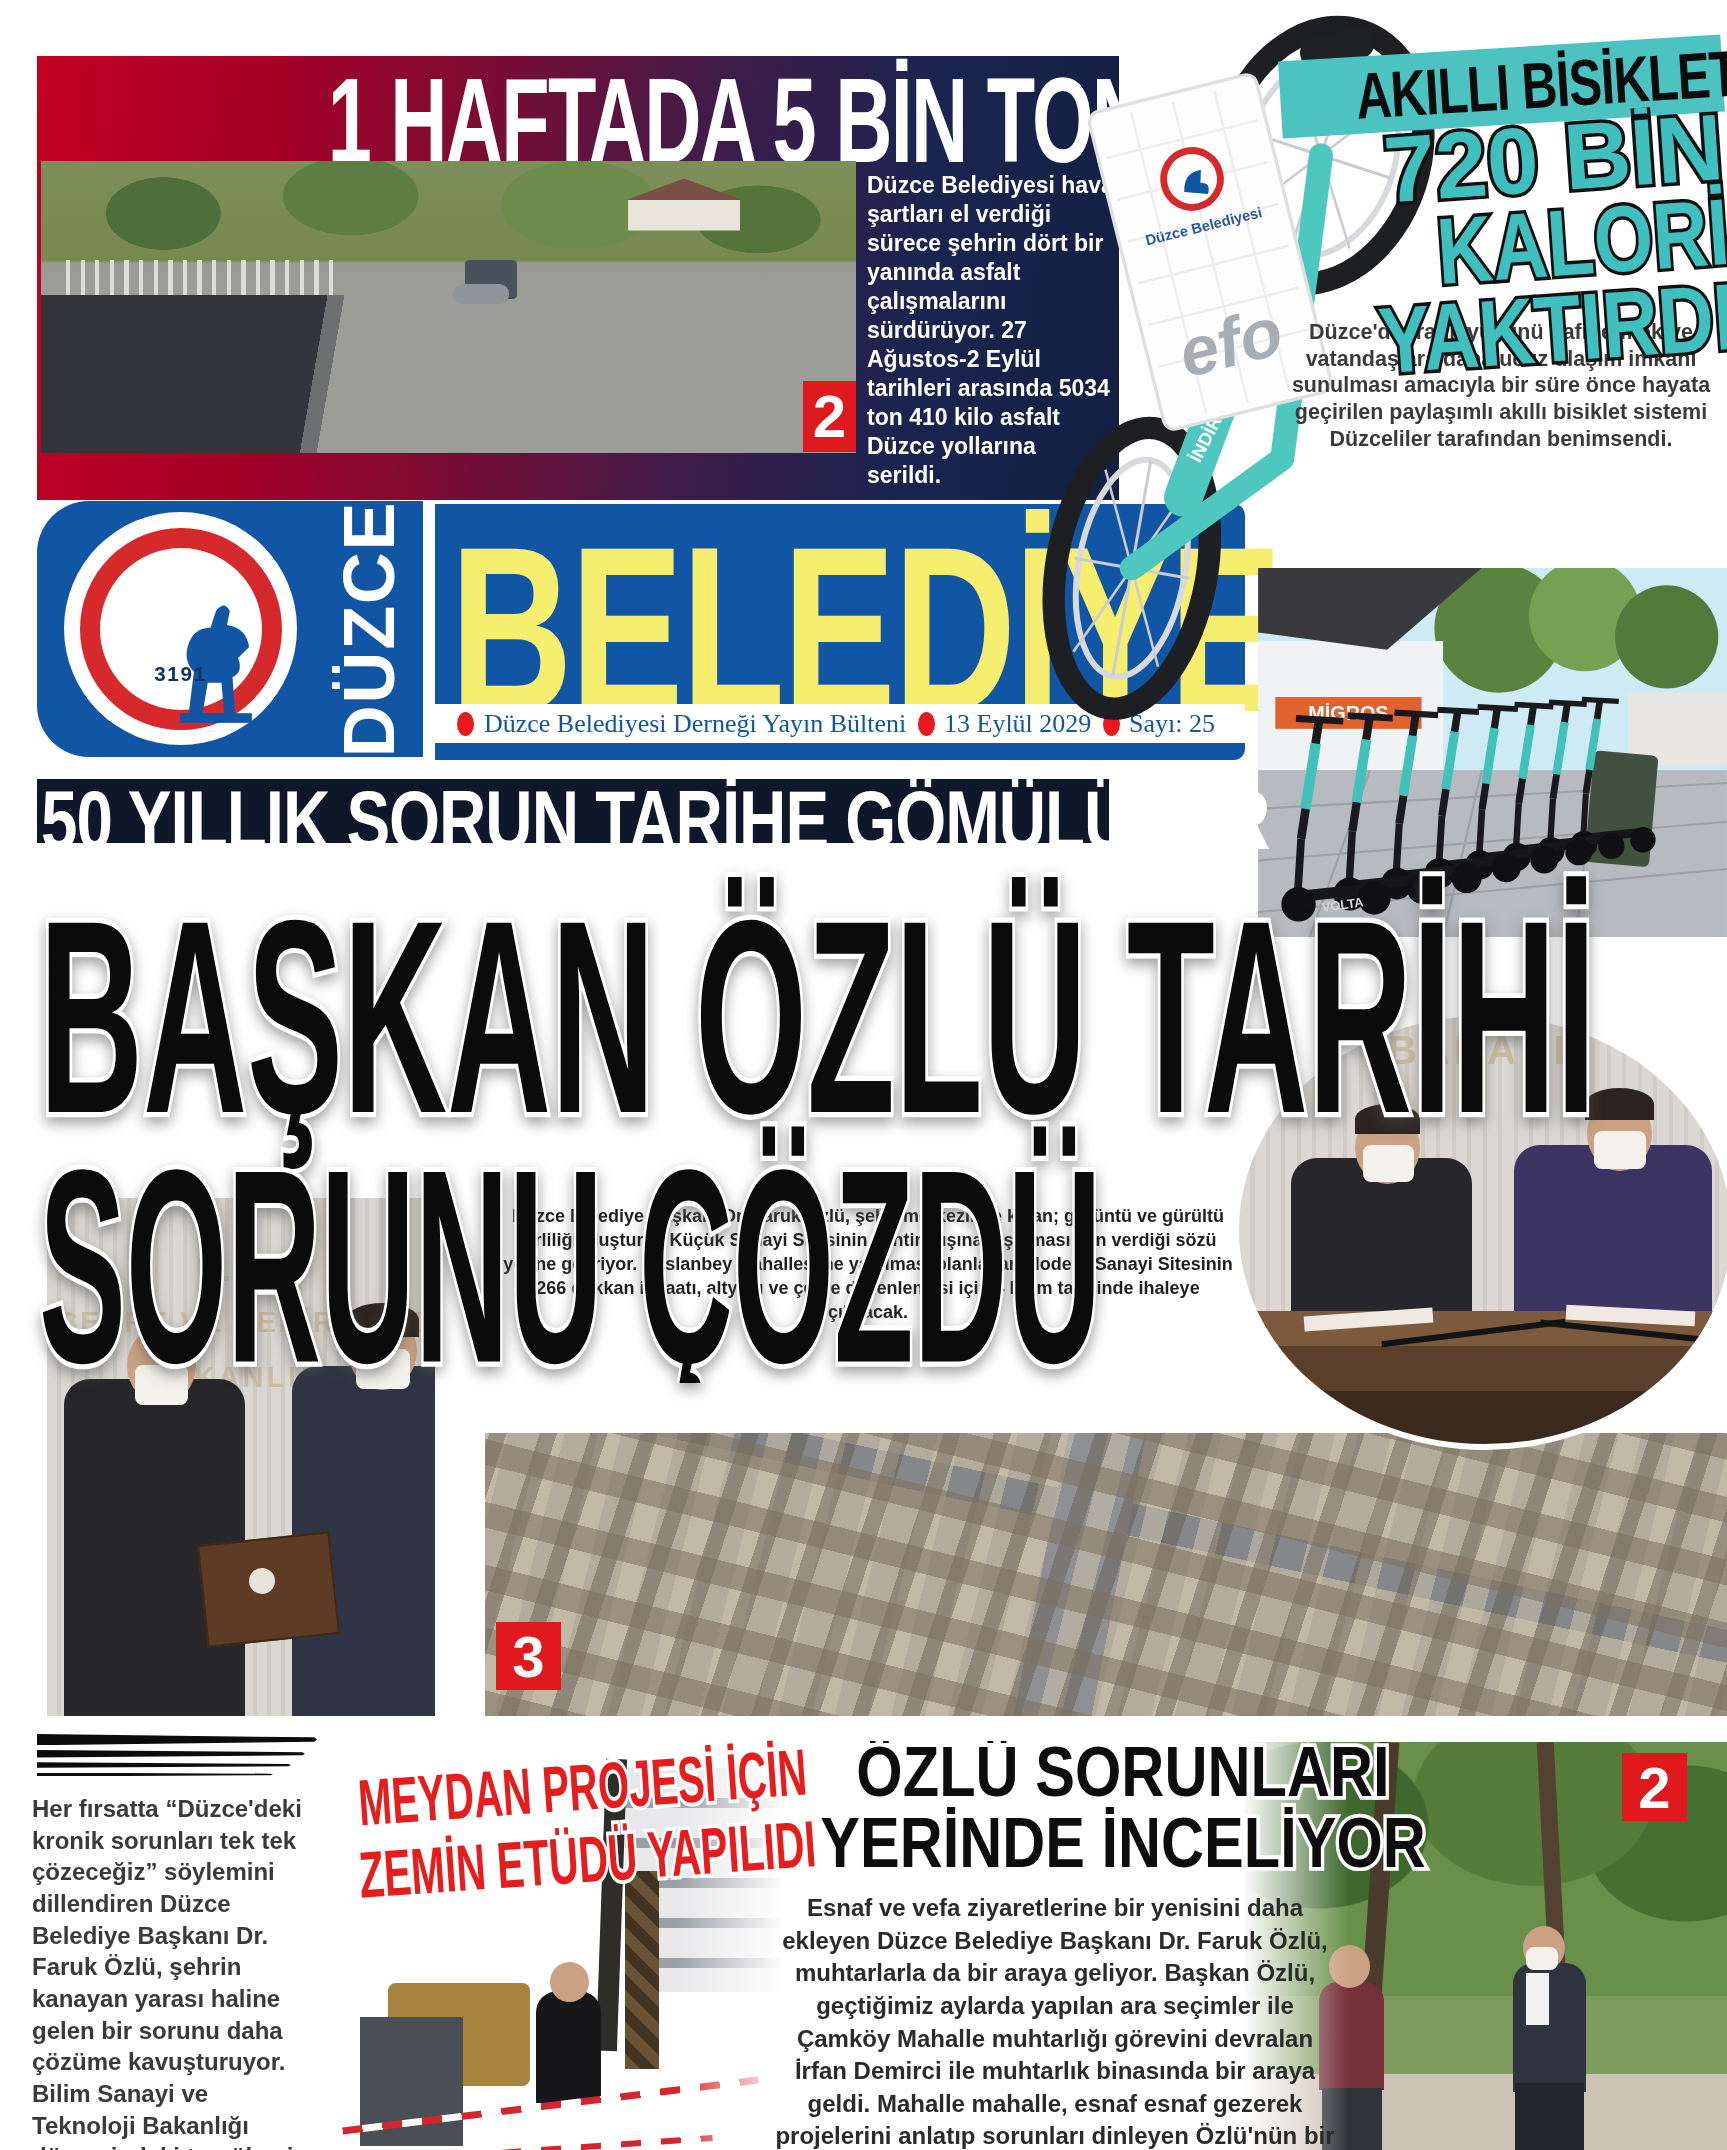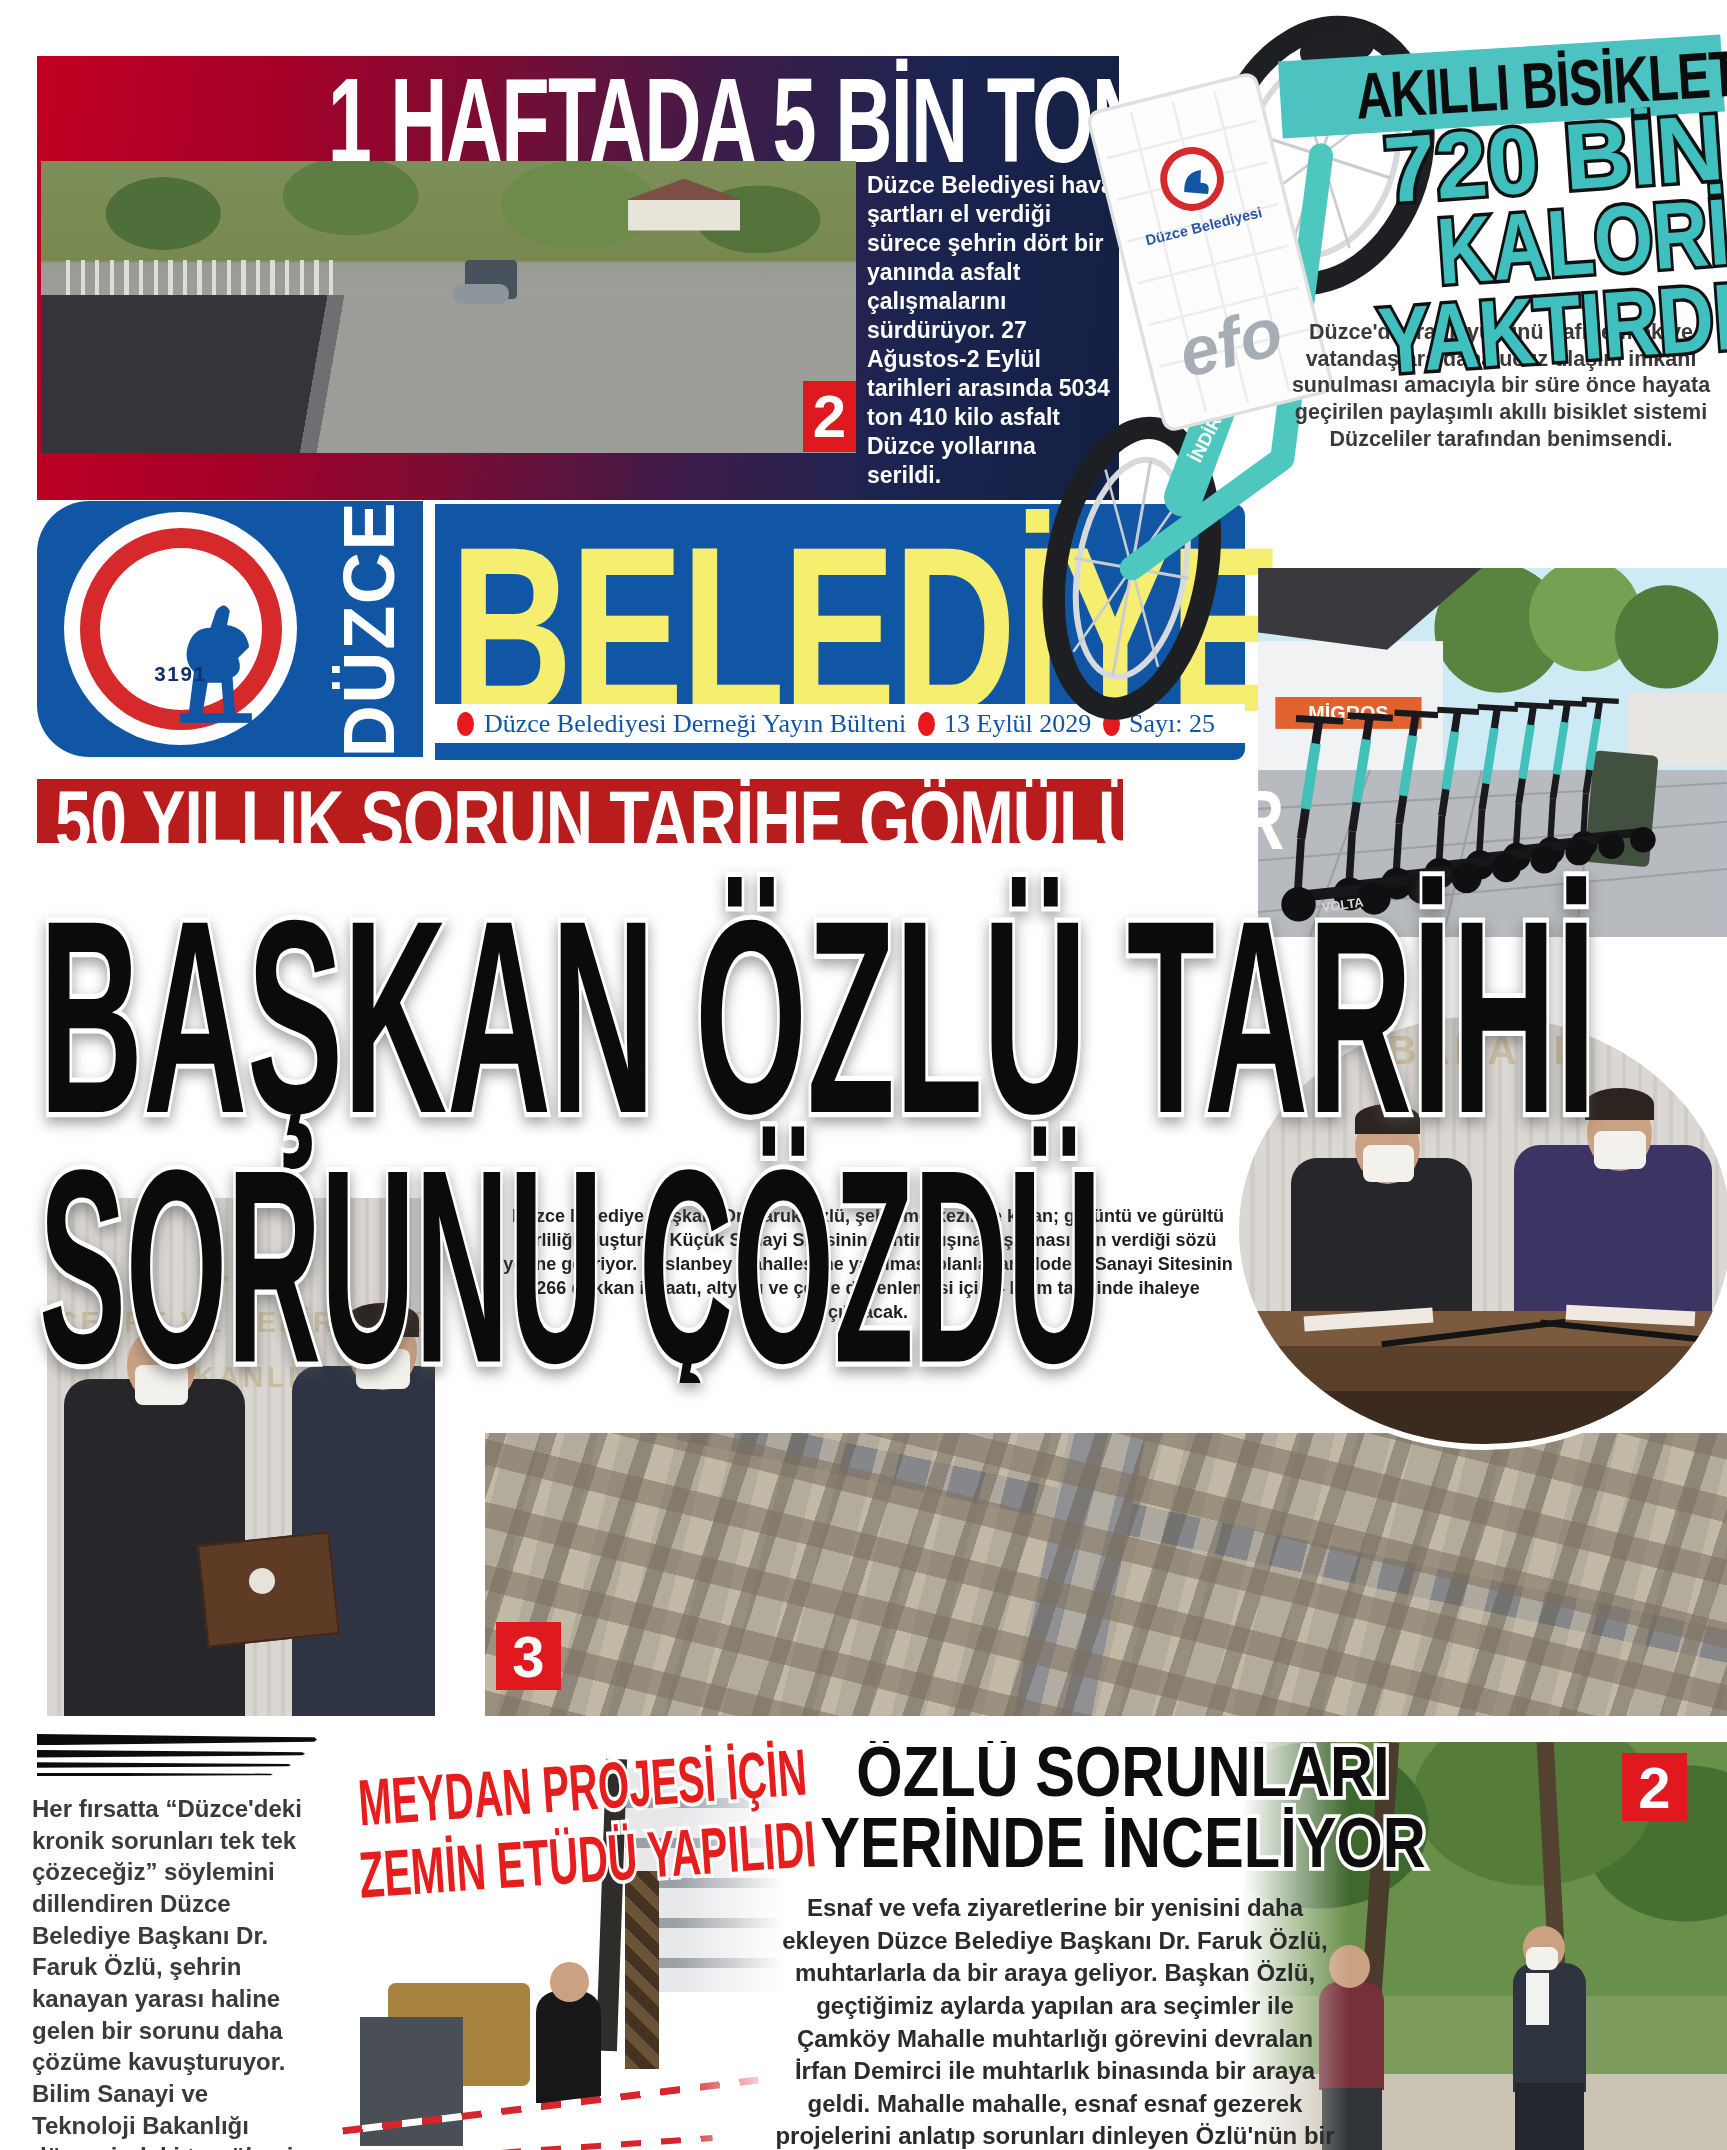--- a/index.html
+++ b/index.html
@@ -47,21 +47,21 @@
   #duzce-col span{position:absolute;left:50%;top:50%;transform:translate(-50%,-50%) rotate(-90deg);font-size:72px;font-weight:bold;color:#fff;letter-spacing:1.7px;white-space:nowrap;}
   #masthead-main{left:435px;top:504px;width:810px;height:256px;background:#1155a5;border-radius:0 11.2px 11.2px 0;z-index:2;}
   #belediye{left:14.6px;top:6.9px;font-size:236px;line-height:1;font-weight:bold;color:#f6ee6e;letter-spacing:-3.4px;transform:scaleX(.72);transform-origin:0 0;white-space:nowrap;}
   #mast-strip{left:0;right:0;bottom:17px;height:39px;background:#fff;display:flex;align-items:center;justify-content:space-between;padding:0 30px 0 22.4px;}
   .strip-item{display:flex;align-items:center;gap:9.5px;}
   .strip-dot{width:17px;height:24px;background:#e8191c;border-radius:50%;}
   .strip-item span{font-family:"Liberation Serif",serif;font-size:26px;color:#1155a5;white-space:nowrap;}
   
   #scooter-photo{left:1258px;top:568px;width:469px;height:369px;background:#cdeaf5;overflow:hidden;z-index:2;}
   
-  #kicker{left:37px;top:779px;width:1068px;height:64px;background:#b91c1c;line-height:83px;padding-left:18px;z-index:4;}
+  #kicker{left:37px;top:779px;width:1068px;height:64px;background:#0f172a;line-height:83px;padding-left:4px;z-index:4;}
   #kicker span{font-size:84px;font-weight:bold;color:#fff;letter-spacing:-1.3px;transform:scaleX(.78);transform-origin:0 50%;}
   #main-headline{left:26px;top:854px;width:1609px;height:529px;z-index:6;filter:drop-shadow(0 6px 6.9px rgba(80,80,80,.55));}
   
   #signing-photo{left:1233px;top:1010px;width:504px;height:440px;border-radius:50%;border:6px solid #fff;box-sizing:border-box;overflow:hidden;z-index:2;
     background:repeating-linear-gradient(90deg,#dbd8d3 0 11.2px,#cfccc6 11.2px 15.5px);}
   #ministry-photo{left:47px;top:1198px;width:388px;height:518px;overflow:hidden;z-index:2;
     background:repeating-linear-gradient(90deg,#dad7d2 0 10.3px,#cecbc5 10.3px 14px);}
   .wall-text{width:100%;text-align:center;color:#c9bda1;font-weight:bold;}
   .person-head{background:#caa183;border-radius:50%;}
   .person-hair{background:#2d2420;border-radius:50% 50% 0 0;}

